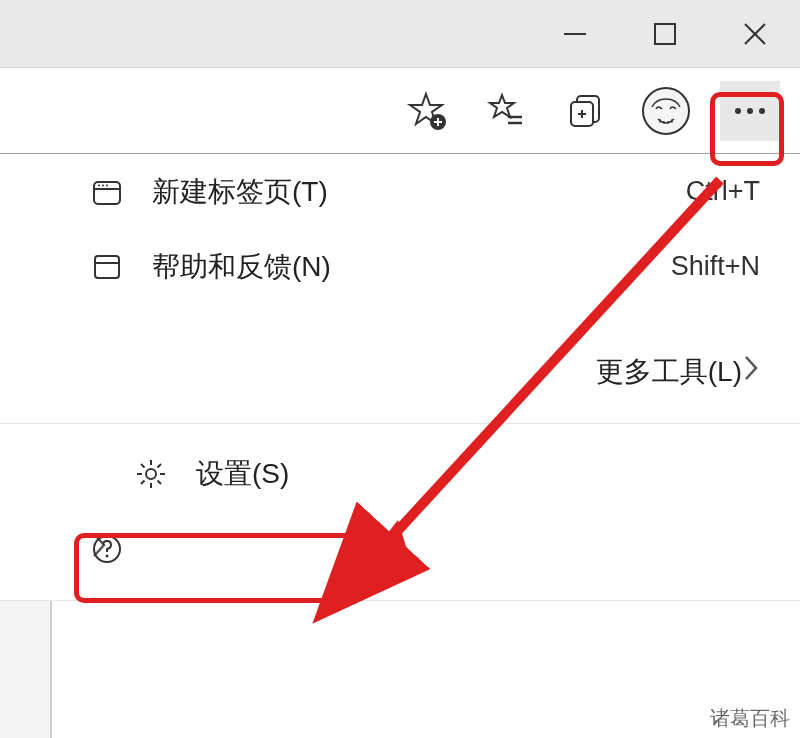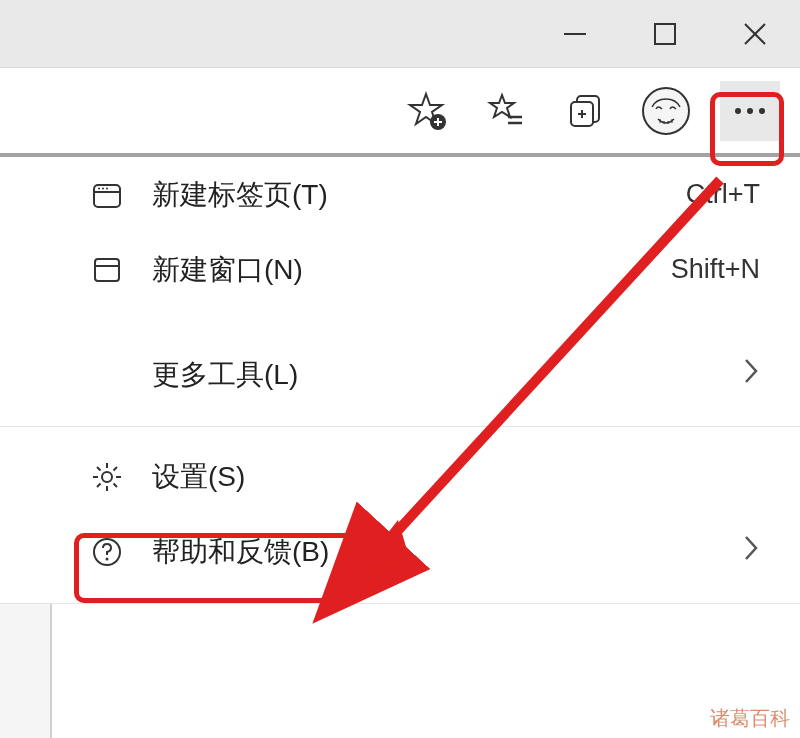--- a/index.html
+++ b/index.html
@@ -70,21 +70,21 @@
       right: 16px;
       top: 92px;
       width: 74px;
       height: 74px;
       border: 5px solid #e02020;
       border-radius: 10px;
       pointer-events: none;
     }
     .menu {
       background: #fff;
-      border-top: 4px solid #a3a3a3;
+      border-top: 1px solid #a3a3a3;
       width: 100%;
     }
     .menu-item {
       display: flex;
       align-items: center;
       height: 75px;
       padding: 0 40px 0 90px;
       position: relative;
       font-size: 28px;
       color: #222;
@@ -106,20 +106,21 @@
       color: #333;
       font-size: 27px;
     }
     .menu-sep {
       height: 1px;
       background: #e5e5e5;
       margin: 8px 0;
     }
     .menu-item.spacer-before {
       margin-top: 22px;
+      text-align: right;
     }
     .menu-item.no-icon .label {
       margin-left: 62px;
     }
     .chevron {
       font-size: 32px;
       color: #666;
     }
     .settings-highlight {
       position: absolute;
@@ -134,21 +135,21 @@
     }
     .arrow-annotation {
       position: absolute;
       pointer-events: none;
       z-index: 9;
     }
     .watermark {
       position: absolute;
       right: 10px;
       bottom: 6px;
-      color: #c2410c;
+      color: #000000;
       font-size: 20px;
       opacity: 0.6;
     }
     .left-edge {
       position: absolute;
       left: 0;
       top: 68px;
       width: 52px;
       bottom: 0;
       background: #f5f5f5;
@@ -244,55 +245,54 @@
     <span class="shortcut">Ctrl+T</span>
   </div>
 
   <div class="menu-item">
     <span class="menu-icon">
       <svg width="32" height="32" viewBox="0 0 32 32">
           <rect x="4" y="5" width="24" height="22" rx="3" stroke="#333" stroke-width="2" fill="none"></rect>
           <line x1="4" y1="12" x2="28" y2="12" stroke="#333" stroke-width="2"></line>
         </svg>
     </span>
-    <span class="label">新建窗口(N)</span>
+    <span class="label">帮助和反馈(N)</span>
     <span class="shortcut">Shift+N</span>
   </div>
 
 
   <div class="menu-item spacer-before no-icon" style="margin-top:30px;margin-bottom:14px;">
     <span class="label">更多工具(L)</span>
     <span class="chevron">
       <svg width="18" height="30" viewBox="0 0 18 30">
           <path d="M4 4 L14 15 L4 26" stroke="#555" stroke-width="2.5" fill="none"></path>
         </svg>
     </span>
   </div>
 
   <div class="menu-sep"></div>
 
-  <div class="menu-item" style="margin-top:12px;">
+  <div class="menu-item" style="margin-top:12px;margin-left:44px;">
     <span class="menu-icon">
       <svg width="34" height="34" viewBox="0 0 34 34">
         <circle cx="17" cy="17" r="5" stroke="#333" stroke-width="2" fill="none"></circle>
         <path d="M17 3 L17 8 M17 26 L17 31 M3 17 L8 17 M26 17 L31 17 M7 7 L10.5 10.5 M23.5 23.5 L27 27 M27 7 L23.5 10.5 M10.5 23.5 L7 27" stroke="#333" stroke-width="2"></path>
       </svg>
     </span>
     <span class="label">设置(S)</span>
   </div>
 
   <div class="menu-item">
     <span class="menu-icon">
       <svg width="32" height="32" viewBox="0 0 32 32">
           <circle cx="16" cy="16" r="13" stroke="#333" stroke-width="2" fill="none"></circle>
           <path d="M12 12 Q12 8 16 8 Q20 8 20 12 Q20 15 16 16 L16 19" stroke="#333" stroke-width="2" fill="none"></path>
           <circle cx="16" cy="23" r="1.5" fill="#333"></circle>
         </svg>
     </span>
-    <span class="label">帮助和反馈(B)</span>
     <span class="chevron">
       <svg width="18" height="30" viewBox="0 0 18 30">
           <path d="M4 4 L14 15 L4 26" stroke="#555" stroke-width="2.5" fill="none"></path>
         </svg>
     </span>
   </div>
 
   <div class="menu-sep" style="margin-top:14px;"></div>
 </div>
 

